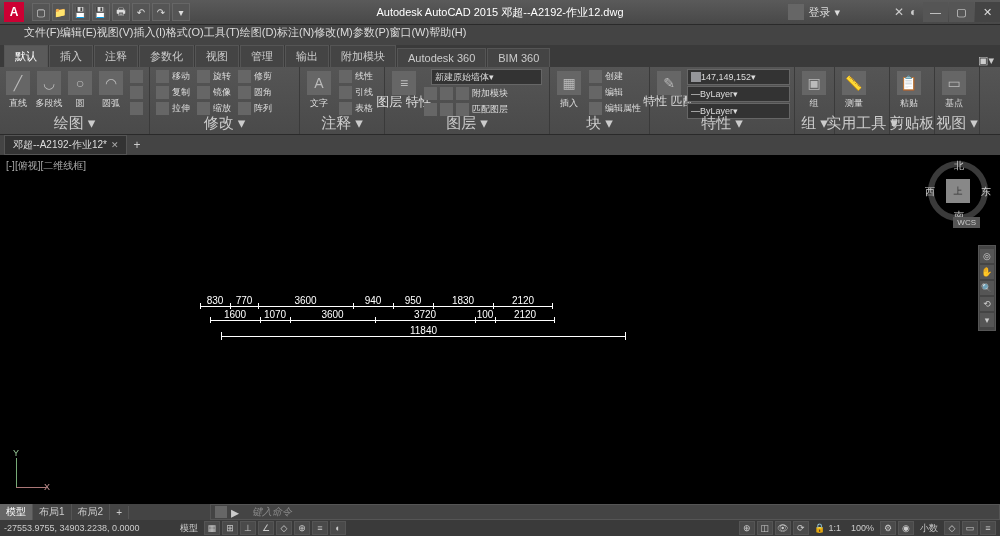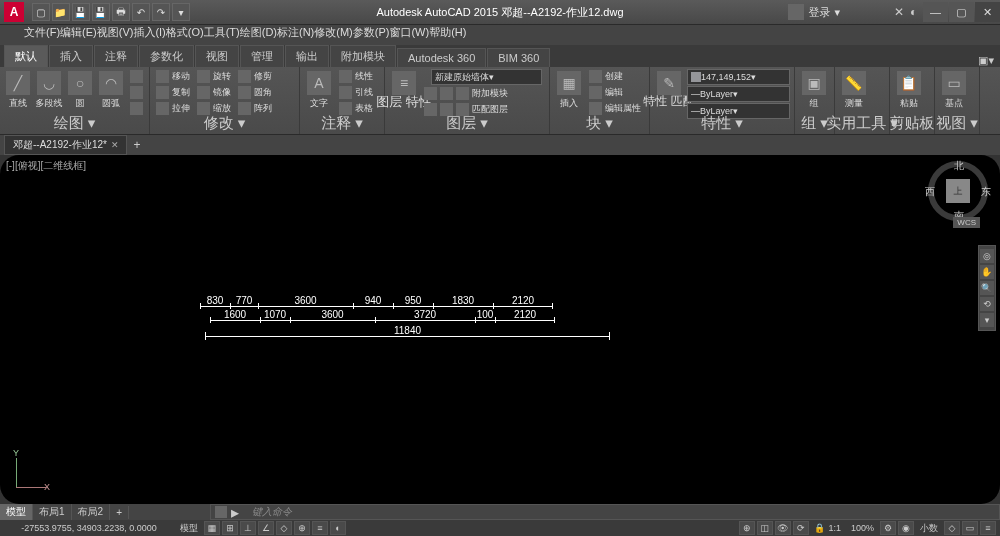--- a/index.html
+++ b/index.html
@@ -38,21 +38,21 @@
 .small-btn { height: 15px; display: flex; align-items: center; gap: 3px; font-size: 9px; color: #ddd; white-space: nowrap; padding: 0 2px; }
 .small-btn .si { width: 13px; height: 13px; background: #666; display: inline-block; }
 .layer-row { display: flex; gap: 3px; height: 16px; }
 .layer-dd { background: #333; border: 1px solid #666; height: 16px; font-size: 9px; color: #ddd; padding: 0 3px; display: flex; align-items: center; }
 
 .filetab-bar { height: 20px; background: #444; display: flex; align-items: center; padding-left: 4px; }
 .filetab { background: #333; color: #ddd; font-size: 10px; padding: 2px 8px; border: 1px solid #555; display: flex; align-items: center; gap: 4px; }
 .filetab .x { font-size: 9px; color: #aaa; }
 .filetab-plus { color: #ccc; font-size: 12px; padding: 0 6px; }
 
-.canvas { position: absolute; top: 155px; left: 0; right: 0; bottom: 32px; background: #000; overflow: hidden; border-radius: 19px; }
+.canvas { position: absolute; top: 155px; left: 0; right: 0; bottom: 32px; background: #000; overflow: hidden; }
 .view-label { position: absolute; top: 4px; left: 6px; color: #aaa; font-size: 10px; }
 .navi { position: absolute; top: 6px; right: 12px; width: 60px; height: 60px; }
 .navi-ring { width: 60px; height: 60px; border: 6px solid #3a3a3a; border-radius: 50%; position: relative; }
 .navi-cube { position: absolute; top: 18px; left: 18px; width: 24px; height: 24px; background: #888; display: flex; align-items: center; justify-content: center; font-size: 9px; color: #333; }
 .navi-n { position: absolute; top: -2px; left: 26px; color: #ccc; font-size: 10px; }
 .navi-s { position: absolute; bottom: -2px; left: 26px; color: #ccc; font-size: 10px; }
 .navi-e { position: absolute; top: 24px; right: -3px; color: #ccc; font-size: 10px; }
 .navi-w { position: absolute; top: 24px; left: -3px; color: #ccc; font-size: 10px; }
 .navi-wcs { position: absolute; top: 62px; right: 20px; background: #555; color: #ccc; font-size: 8px; padding: 1px 4px; }
 .navbar-r { position: absolute; top: 90px; right: 4px; width: 18px; background: #444; border: 1px solid #555; display: flex; flex-direction: column; gap: 2px; padding: 3px 0; align-items: center; }
@@ -80,21 +80,21 @@
 
 .layouttabs { position: absolute; bottom: 16px; left: 0; height: 16px; background: #444; display: flex; align-items: center; }
 .layouttabs .lt { font-size: 10px; color: #ccc; padding: 1px 6px; border-right: 1px solid #555; }
 .layouttabs .lt.active { background: #666; color: #fff; }
 
 .cmdline { position: absolute; bottom: 16px; left: 210px; right: 0; height: 16px; background: #444; border: 1px solid #555; display: flex; align-items: center; padding: 0 4px; gap: 4px; }
 .cmdline .ci { width: 12px; height: 12px; background: #666; }
 .cmdline .prompt { color: #888; font-size: 10px; font-style: italic; }
 
 .statusbar { position: absolute; bottom: 0; left: 0; right: 0; height: 16px; background: #3a3a3a; display: flex; align-items: center; font-size: 9px; color: #ccc; padding: 0 4px; gap: 2px; }
-.statusbar .coords { width: 170px; text-align: center; }
+.statusbar .coords { width: 170px; }
 .statusbar .sb-btn { width: 16px; height: 14px; background: #4a4a4a; display: flex; align-items: center; justify-content: center; font-size: 9px; border: 1px solid #555; }
 .statusbar .sb-txt { padding: 0 4px; }
 .statusbar .spacer { flex: 1; }
 </style>
 </head>
 <body>
 
 <div class="titlebar">
   <div class="logo">A</div>
   <div class="qat">
@@ -412,21 +412,21 @@
         <span style="width: 60px;">2120<i class="dim-tick" style="left: 0px;"></i><i class="dim-tick" style="right: 0px; left: auto;"></i></span>
       </div>
     <div class="dim-row" id="dims-bot" style="top:14px;left:10px">
         <span style="width: 50px;">1600<i class="dim-tick" style="left: 0px;"></i></span>
         <span style="width: 30px;">1070<i class="dim-tick" style="left: 0px;"></i></span>
         <span style="width: 85px;">3600<i class="dim-tick" style="left: 0px;"></i></span>
         <span style="width: 100px;">3720<i class="dim-tick" style="left: 0px;"></i></span>
         <span style="width: 20px;">100<i class="dim-tick" style="left: 0px;"></i></span>
         <span style="width: 60px;">2120<i class="dim-tick" style="left: 0px;"></i><i class="dim-tick" style="right: 0px; left: auto;"></i></span>
       </div>
-    <div class="total-dim" style="width:405px;left:5px">
+    <div class="total-dim" style="width:405px;left:21px">
       <span class="tick-l"></span>
       <span>11840</span>
       <span class="tick-r"></span>
     </div>
   </div>
 
   <div class="ucs">
     <div class="ucs-y"></div>
       <div class="ucs-x"></div>
     <div class="ly">Y</div>

